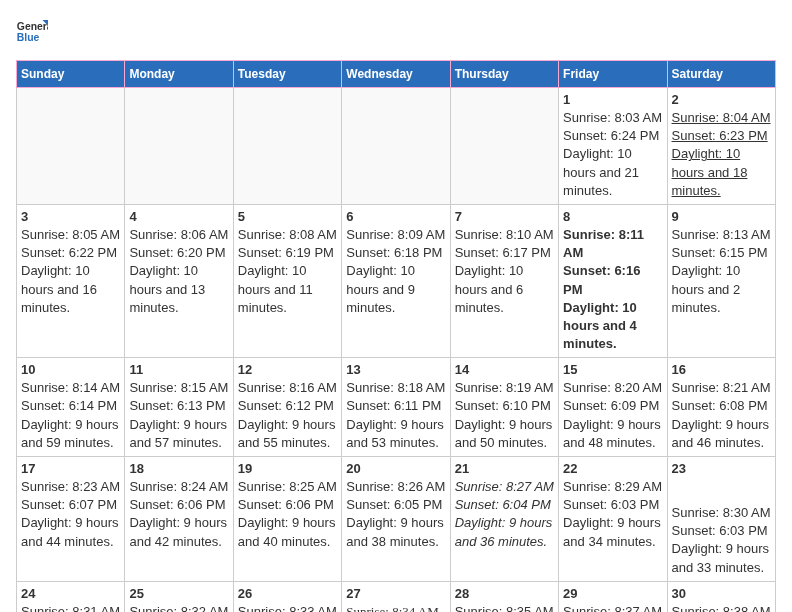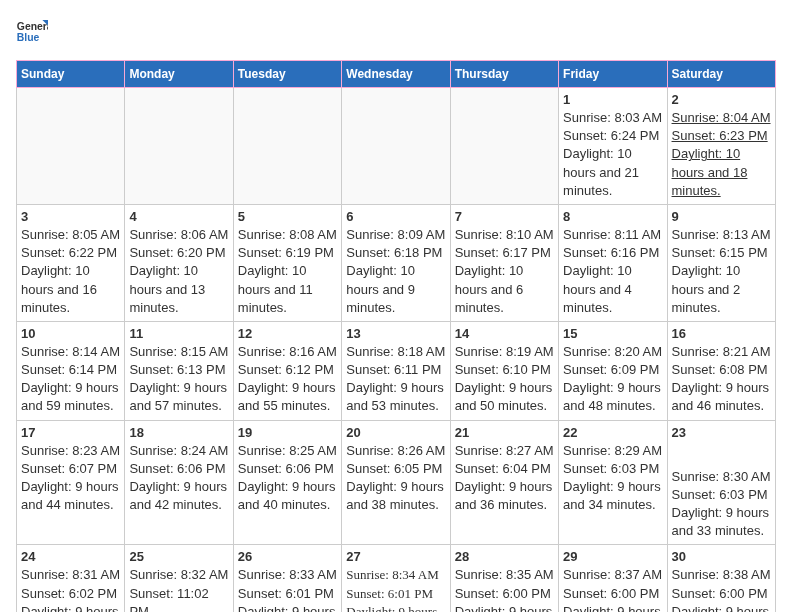--- a/index.html
+++ b/index.html
@@ -150,21 +150,21 @@
 Daylight: 10 hours and 9 minutes.</div>
         </td>
         <td>
           <span class="day-num">7</span>
           <div class="day-info" style="white-space: pre-line;">Sunrise: 8:10 AM
 Sunset: 6:17 PM
 Daylight: 10 hours and 6 minutes.</div>
         </td>
         <td>
           <span class="day-num">8</span>
-          <div class="day-info" style="white-space: pre-line;">Sunrise: 8:11 AM
+          <div class="day-info" style="white-space: pre-line; font-weight: bold;">Sunrise: 8:11 AM
 Sunset: 6:16 PM
 Daylight: 10 hours and 4 minutes.</div>
         </td>
         <td>
           <span class="day-num">9</span>
           <div class="day-info" style="white-space: pre-line;">Sunrise: 8:13 AM
 Sunset: 6:15 PM
 Daylight: 10 hours and 2 minutes.</div>
         </td>
       </tr>
@@ -232,21 +232,21 @@
 Daylight: 9 hours and 40 minutes.</div>
         </td>
         <td>
           <span class="day-num">20</span>
           <div class="day-info" style="white-space: pre-line;">Sunrise: 8:26 AM
 Sunset: 6:05 PM
 Daylight: 9 hours and 38 minutes.</div>
         </td>
         <td>
           <span class="day-num">21</span>
-          <div class="day-info" style="white-space: pre-line;">Sunrise: 8:27 AM
+          <div class="day-info" style="white-space: pre-line; font-style: italic;">Sunrise: 8:27 AM
 Sunset: 6:04 PM
 Daylight: 9 hours and 36 minutes.</div>
         </td>
         <td>
           <span class="day-num">22</span>
           <div class="day-info" style="white-space: pre-line;">Sunrise: 8:29 AM
 Sunset: 6:03 PM
 Daylight: 9 hours and 34 minutes.</div>
         </td>
         <td>

